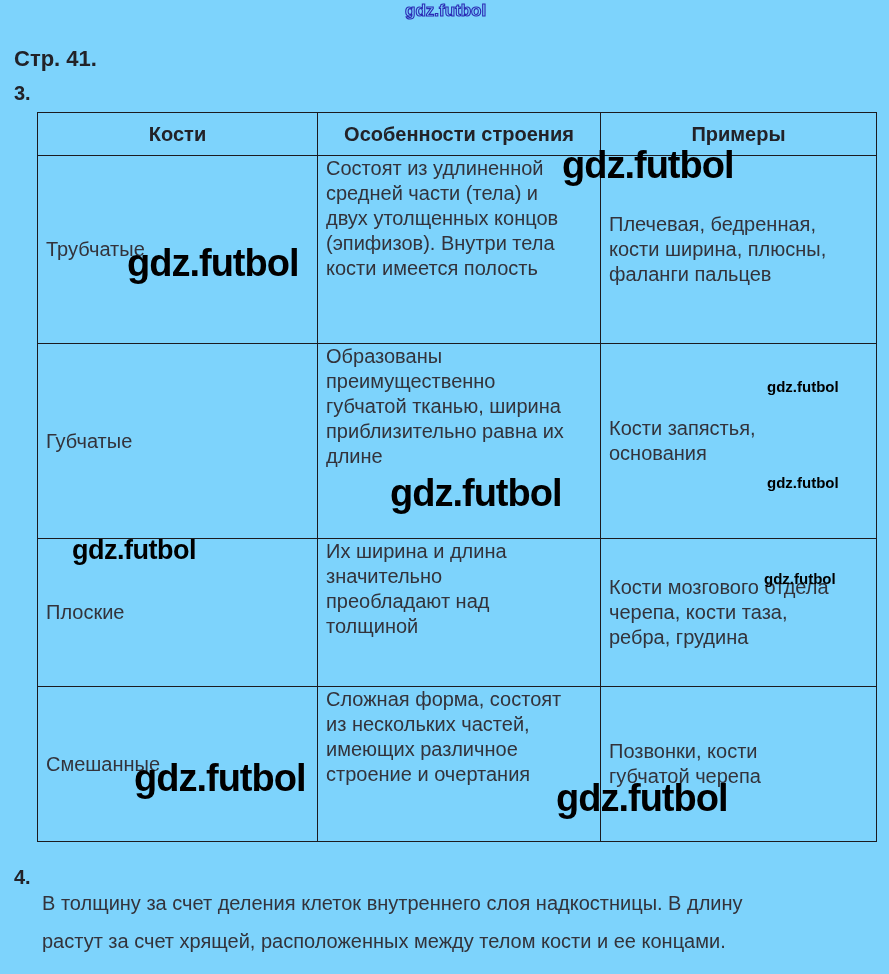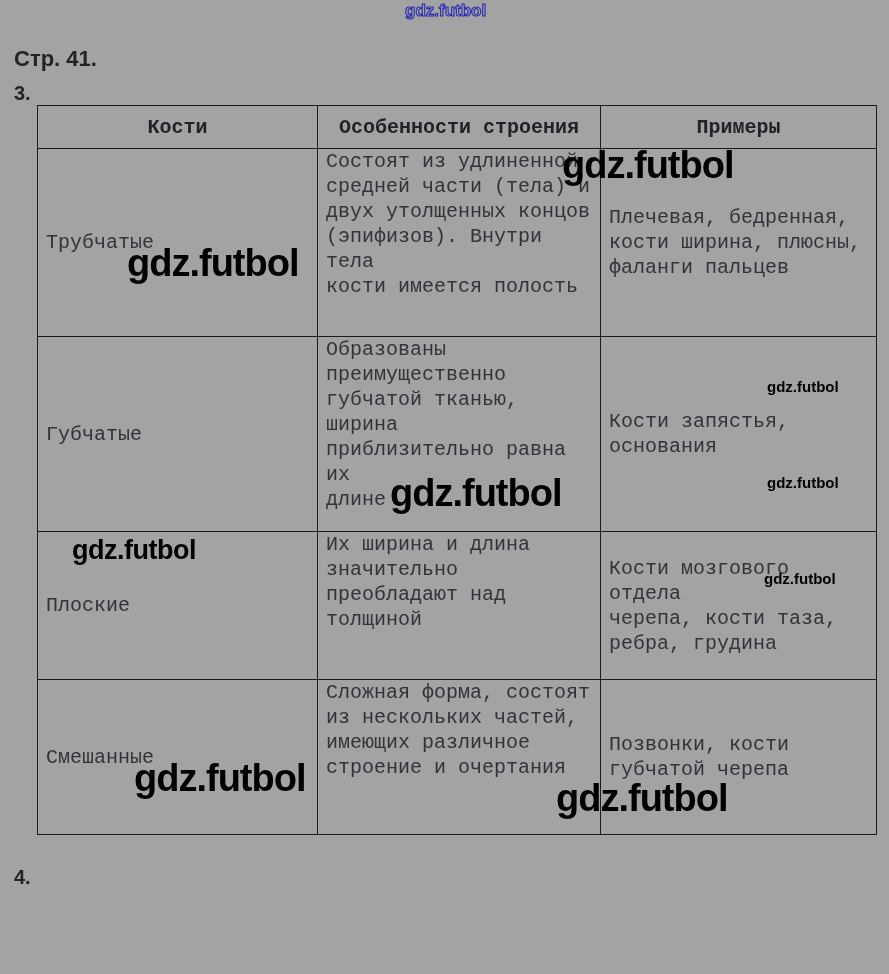--- a/index.html
+++ b/index.html
@@ -1,20 +1,20 @@
 <!DOCTYPE html>
 <html><head>
 <meta charset="utf-8">
 <style>
   html, body { margin: 0; padding: 0; background: #ffffff; }
   .page {
     position: relative;
     width: 889px;
     height: 974px;
-    background: #a3a3a3;
+    background: #7dd3fc;
     overflow: hidden;
     font-family: "Liberation Sans", sans-serif;
     color: #33333b;
   }
   
   .wm {
     position: absolute;
     font-weight: 700;
     color: #000000;
     white-space: nowrap;
@@ -57,25 +57,24 @@
     left: 42px; top: 884px;
     width: 824px;
     font-size: 20px;
     line-height: 38px;
     color: #33333b;
     white-space: pre-line;
   }
   
   table.bones {
     position: absolute;
-    left: 37px; top: 105px;
+    left: 37px; top: 112px;
     border-collapse: collapse;
     table-layout: fixed;
     width: 839px;
-    font-family: Liberation Mono, monospace;
   }
   table.bones col.c1 { width: 280px; }
   table.bones col.c2 { width: 283px; }
   table.bones col.c3 { width: 276px; }
   table.bones th {
     border: 1.6px solid #1b1b1f;
     font-size: 20px;
     font-weight: 700;
     color: #222228;
     text-align: center;
@@ -170,14 +169,16 @@
   <div class="wm wm-big" style="left:127px; top:244px;">gdz.futbol</div>
   <div class="wm wm-small" style="left:767px; top:379px;">gdz.futbol</div>
   <div class="wm wm-big" style="left:390px; top:474px;">gdz.futbol</div>
   <div class="wm wm-small" style="left:767px; top:475px;">gdz.futbol</div>
   <div class="wm wm-med" style="left:72px;  top:537px;">gdz.futbol</div>
   <div class="wm wm-small" style="left:764px; top:571px;">gdz.futbol</div>
   <div class="wm wm-big" style="left:134px; top:759px;">gdz.futbol</div>
   <div class="wm wm-big" style="left:556px; top:779px;">gdz.futbol</div>
 
   <div class="sec-label sec4">4.</div>
+  <div class="sec4-text">В толщину за счет деления клеток внутреннего слоя надкостницы. В длину
+растут за счет хрящей, расположенных между телом кости и ее концами.</div>
 
 </div>
 
 </body></html>

